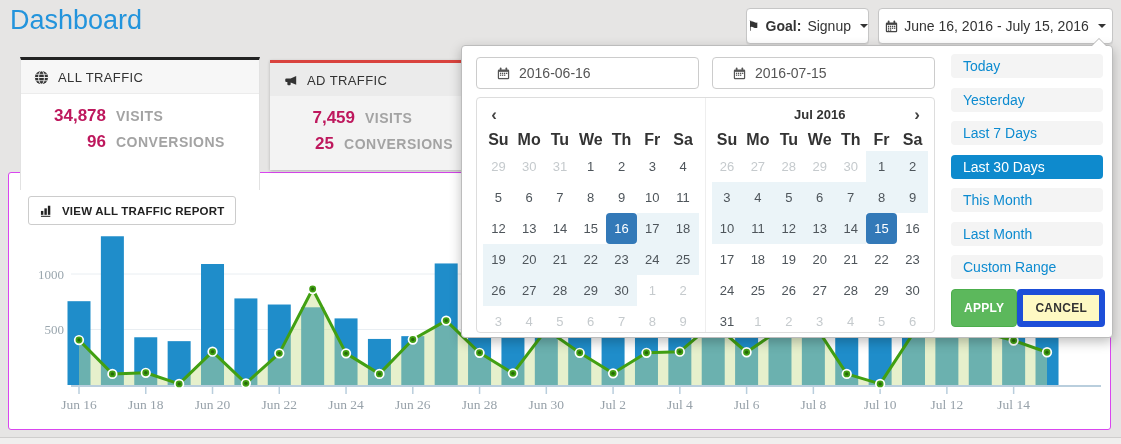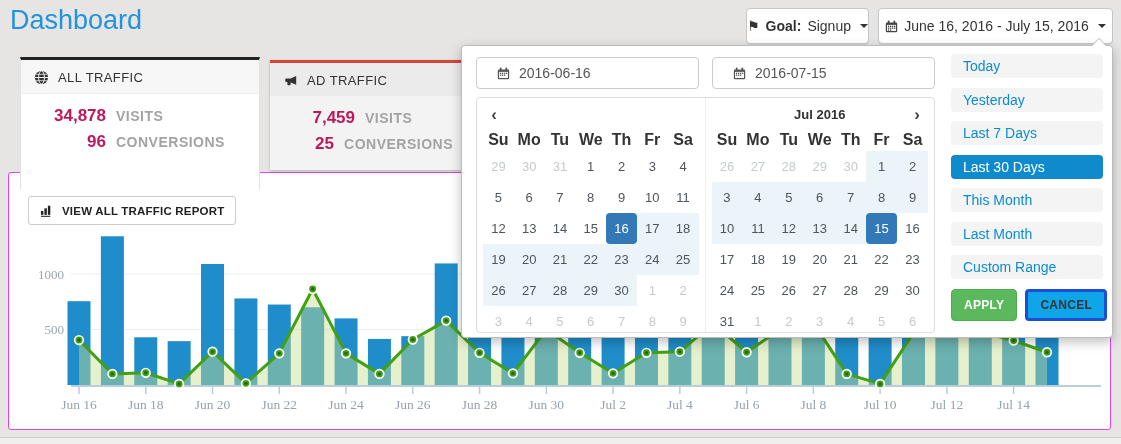--- a/index.html
+++ b/index.html
@@ -61,24 +61,24 @@
   table.cal-grid{width:100%;border-collapse:separate;border-spacing:0;}
   .cal-grid th{width:14.28%;height:21px;font-size:16px;font-weight:bold;color:#333;text-align:center;}
   .cal-grid td{height:29px;font-size:13px;color:#4e555b;text-align:center;cursor:pointer;}
   .cal-grid td.m{color:#c5cacd;}
   .cal-grid td.r{background:#ebf4f8;}
   .cal-grid td.s{background:#3379b8;color:#fff;border-radius:4px;}
   .drp-ranges{position:absolute;left:489px;top:8px;width:152px;}
   .range-item{height:24px;line-height:24px;background:#f4f4f4;border-radius:4px;color:#0d8bd0;
        font-size:14px;padding:0 12px;margin-bottom:9.5px;cursor:pointer;}
   .range-item.active{background:#0e8acd;color:#fff;}
-  .drp-btns{display:flex;gap:8px;margin-top:2px;}
+  .drp-btns{display:flex;margin-top:2px;}
   .btn{font-size:12px;font-weight:bold;border-radius:4px;padding:6px 12px;cursor:pointer;letter-spacing:.3px;}
   .btn-apply{background:#5cb85c;border:1px solid #4cae4c;color:#fff;}
-  .btn-cancel{background:#0ea5e9;border:3px solid #1d4ed8;color:#333;}
+  .btn-cancel{background:#fef9c3;border:6px solid #1d4ed8;color:#333;}
 </style>
 </head>
 <body>
 
 <div class="page">
 
   <div class="page-title">Dashboard</div>
 
   <div class="top-btn goal-btn">
     <span class="flag">⚑</span>

